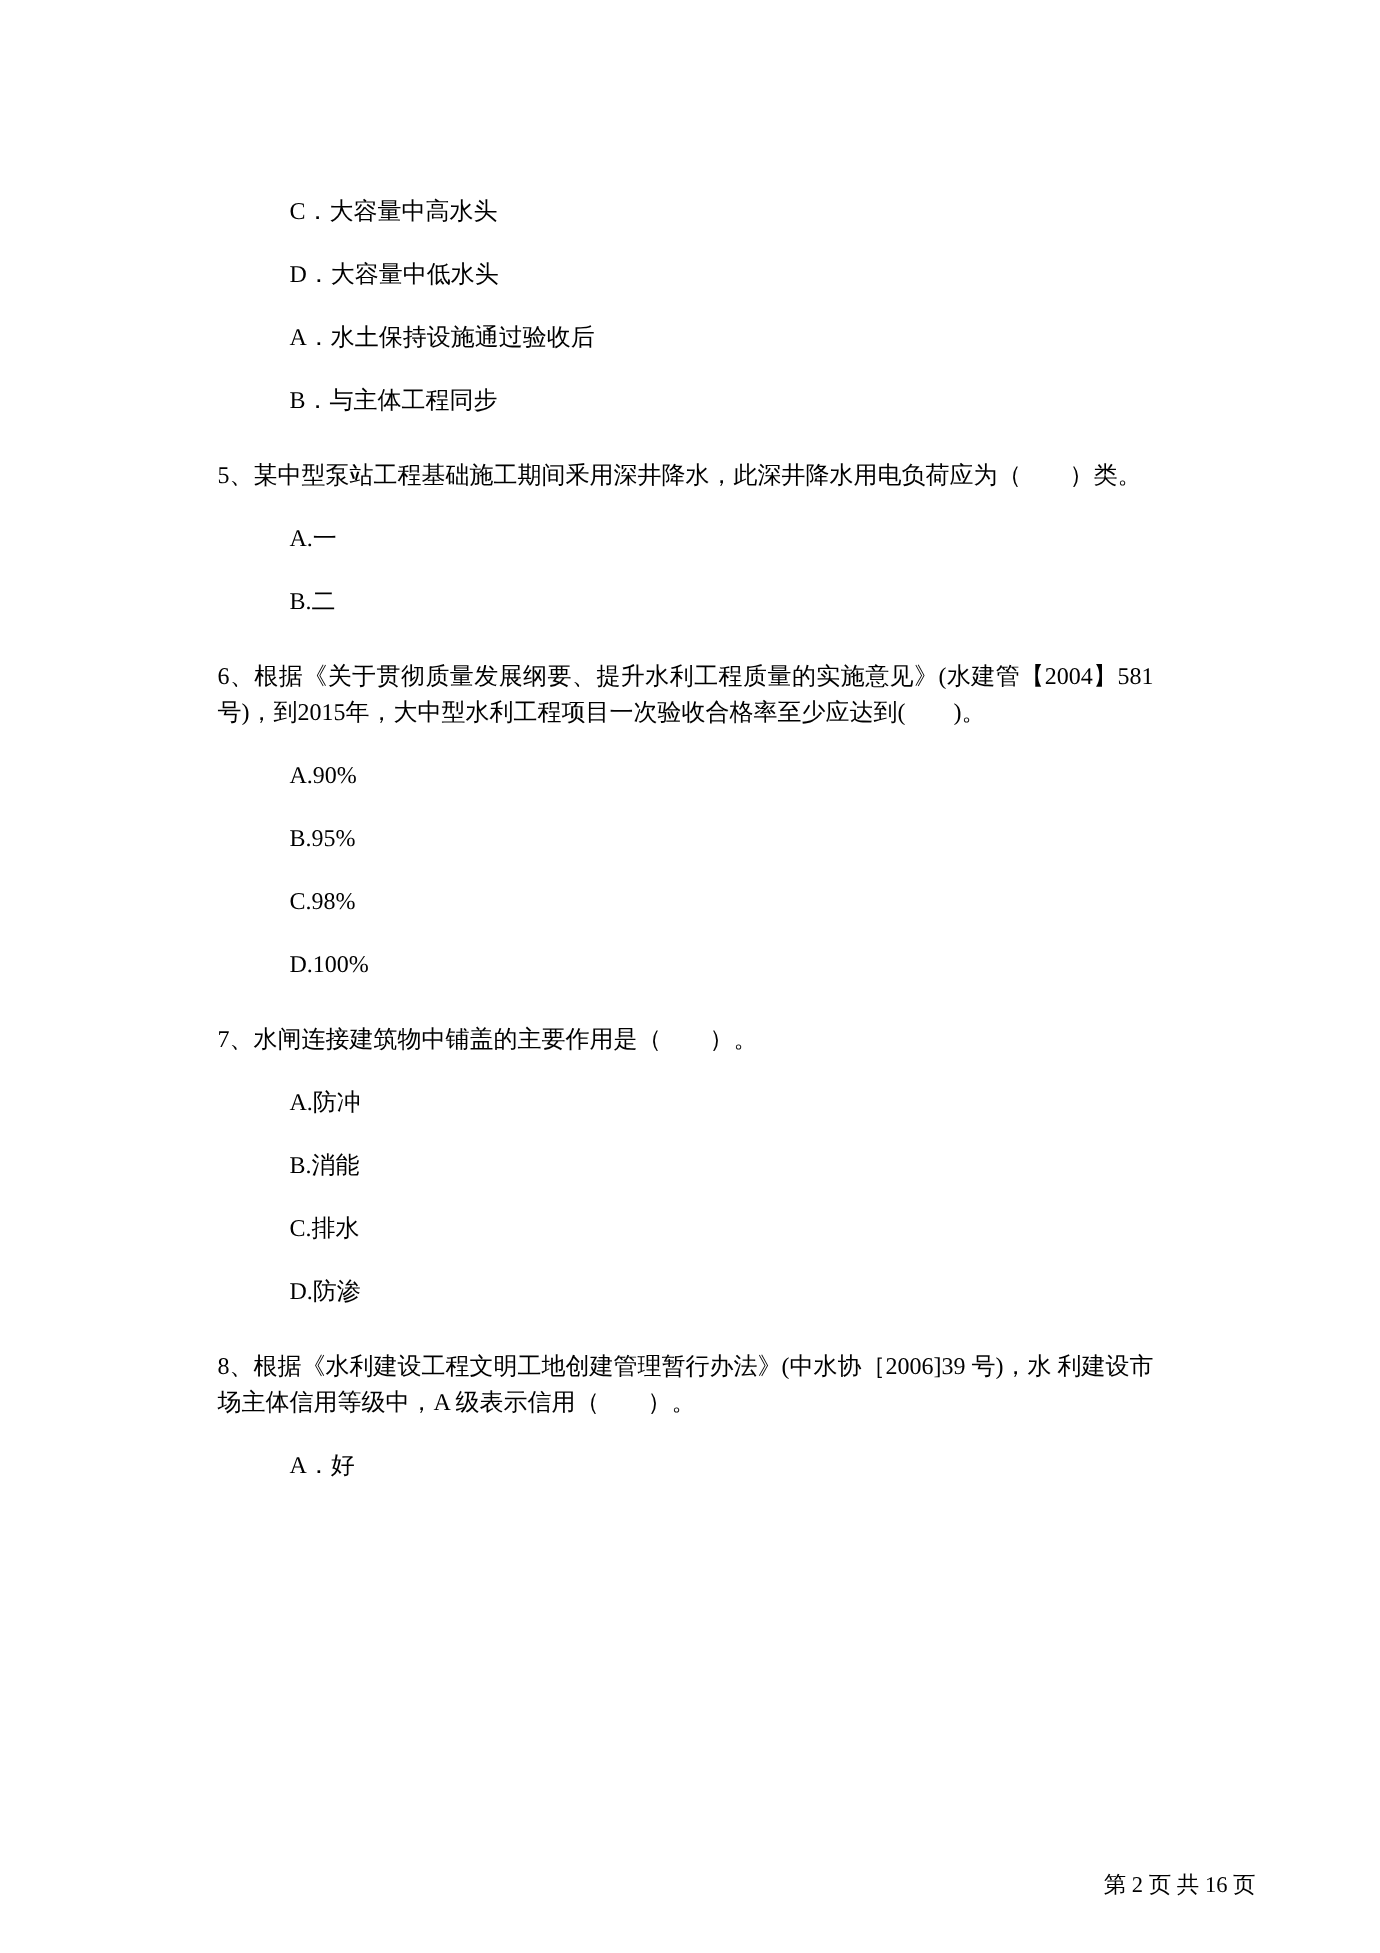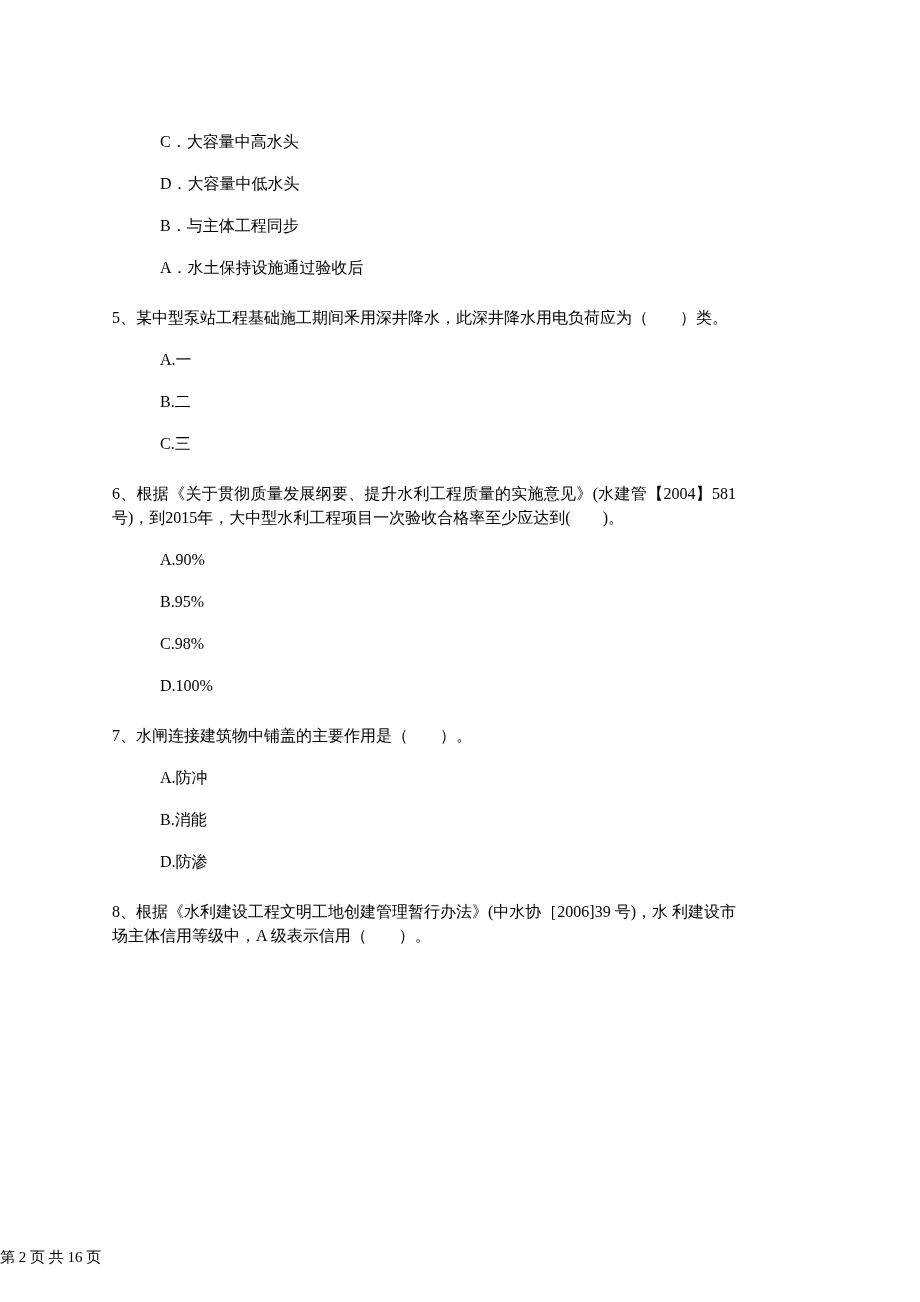--- a/index.html
+++ b/index.html
@@ -10,60 +10,62 @@
     color: #000;
     font-size: 16px;
     line-height: 1.5;
   }
   .page {
     width: 804px;
     min-height: 1302px;
     box-sizing: border-box;
     padding: 112px 68px 30px 112px;
     position: relative;
+    margin-left: 33px;
   }
   .option {
     margin: 18px 0 18px 48px;
   }
   .question {
     margin: 26px 0 18px 0;
     text-align: justify;
   }
   .footer {
     position: absolute;
     bottom: 34px;
     left: 0;
     width: 100%;
-    text-align: left;
+    text-align: right;
     font-size: 15px;
   }
 </style>
 </head>
 <body>
 
 <div class="page">
 
   <div class="option">C．大容量中高水头</div>
   <div class="option">D．大容量中低水头</div>
 
+  <div class="option">A．水土保持设施通过验收后</div>
   <div class="option">B．与主体工程同步</div>
-  <div class="option">A．水土保持设施通过验收后</div>
 
   <div class="question">5、某中型泵站工程基础施工期间釆用深井降水，此深井降水用电负荷应为（　　）类。</div>
   <div class="option">A.一</div>
   <div class="option">B.二</div>
-  <div class="option">C.三</div>
 
   <div class="question">6、根据《关于贯彻质量发展纲要、提升水利工程质量的实施意见》(水建管【2004】581号)，到2015年，大中型水利工程项目一次验收合格率至少应达到(　　)。</div>
   <div class="option">A.90%</div>
   <div class="option">B.95%</div>
   <div class="option">C.98%</div>
   <div class="option">D.100%</div>
 
   <div class="question">7、水闸连接建筑物中铺盖的主要作用是（　　）。</div>
   <div class="option">A.防冲</div>
   <div class="option">B.消能</div>
+  <div class="option">C.排水</div>
   <div class="option">D.防渗</div>
 
   <div class="question">8、根据《水利建设工程文明工地创建管理暂行办法》(中水协［2006]39 号)，水 利建设市场主体信用等级中，A 级表示信用（　　）。</div>
+  <div class="option">A．好</div>
 
   <div class="footer">第 2 页 共 16 页</div>
 </div>
 
 </body></html>

